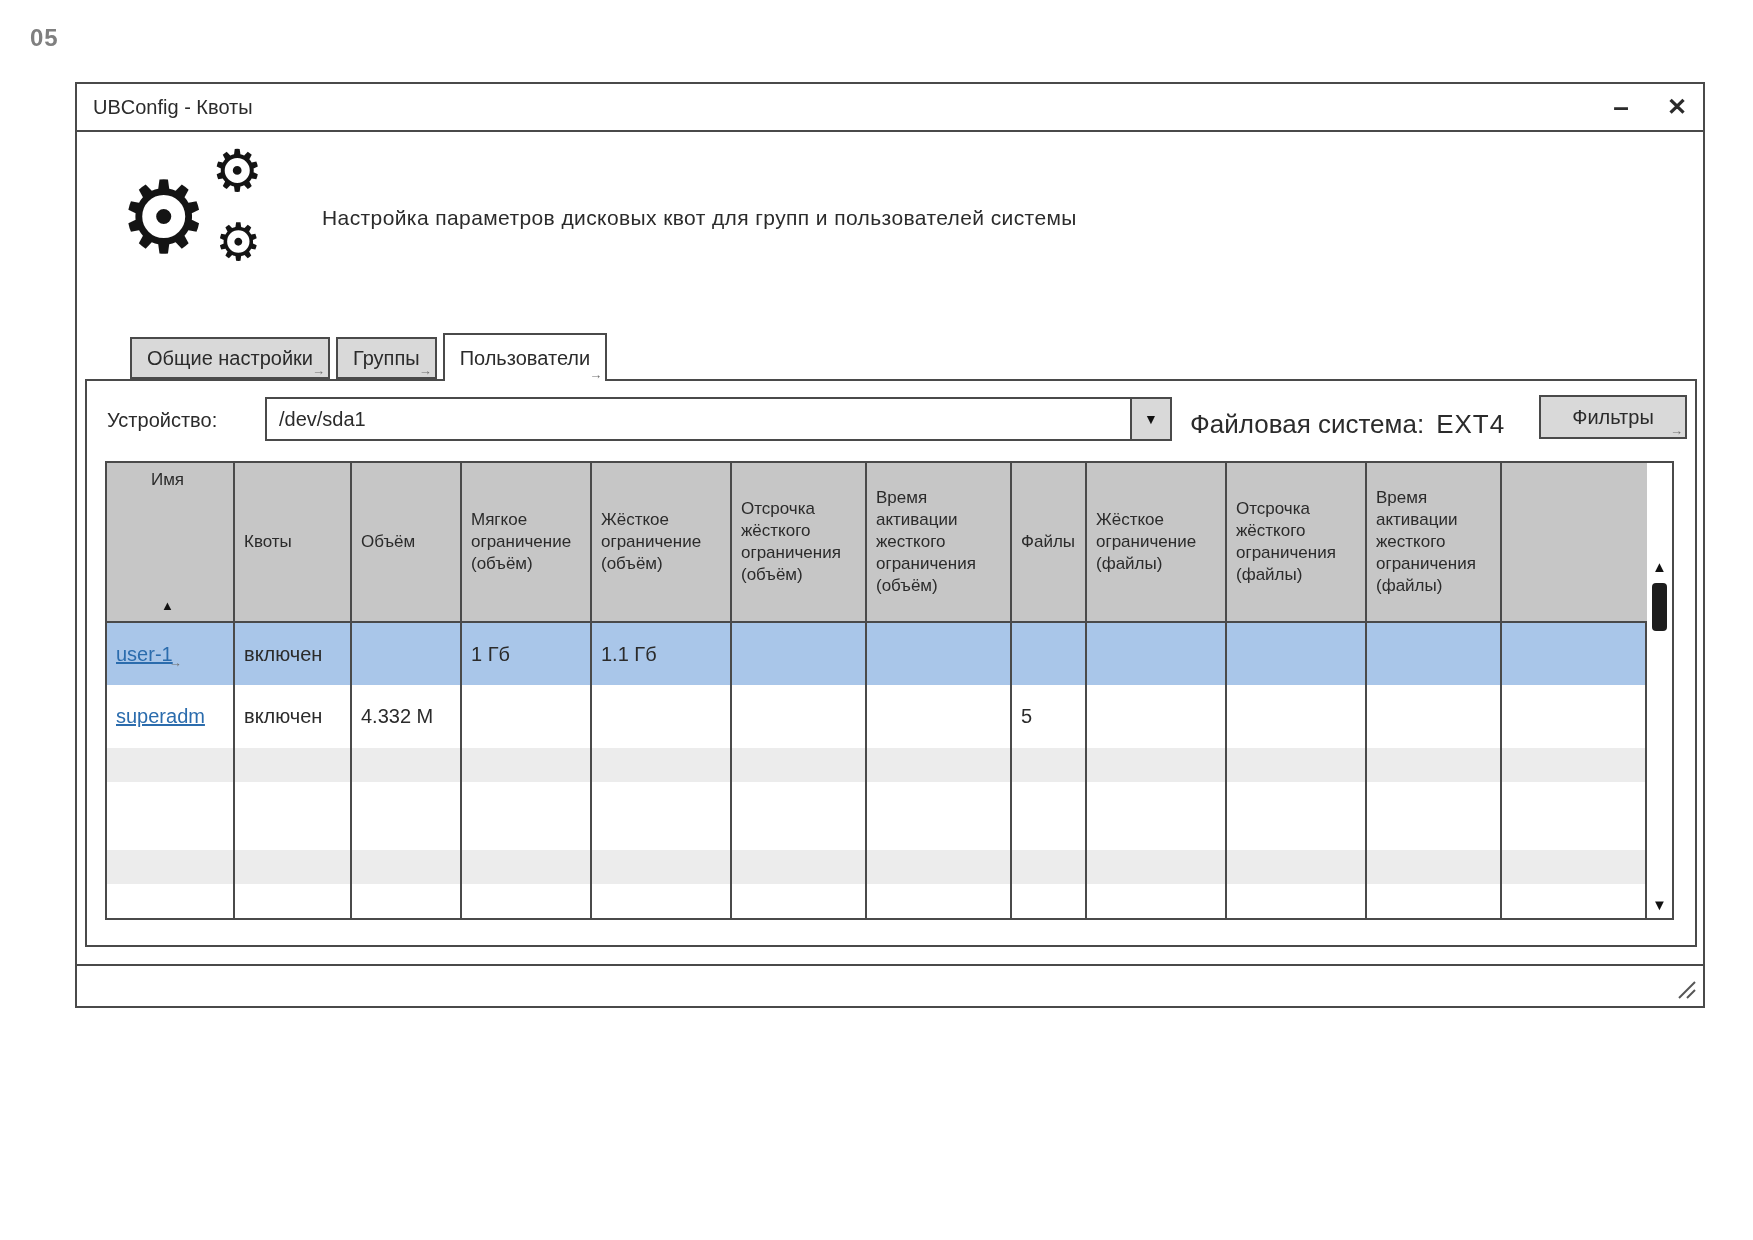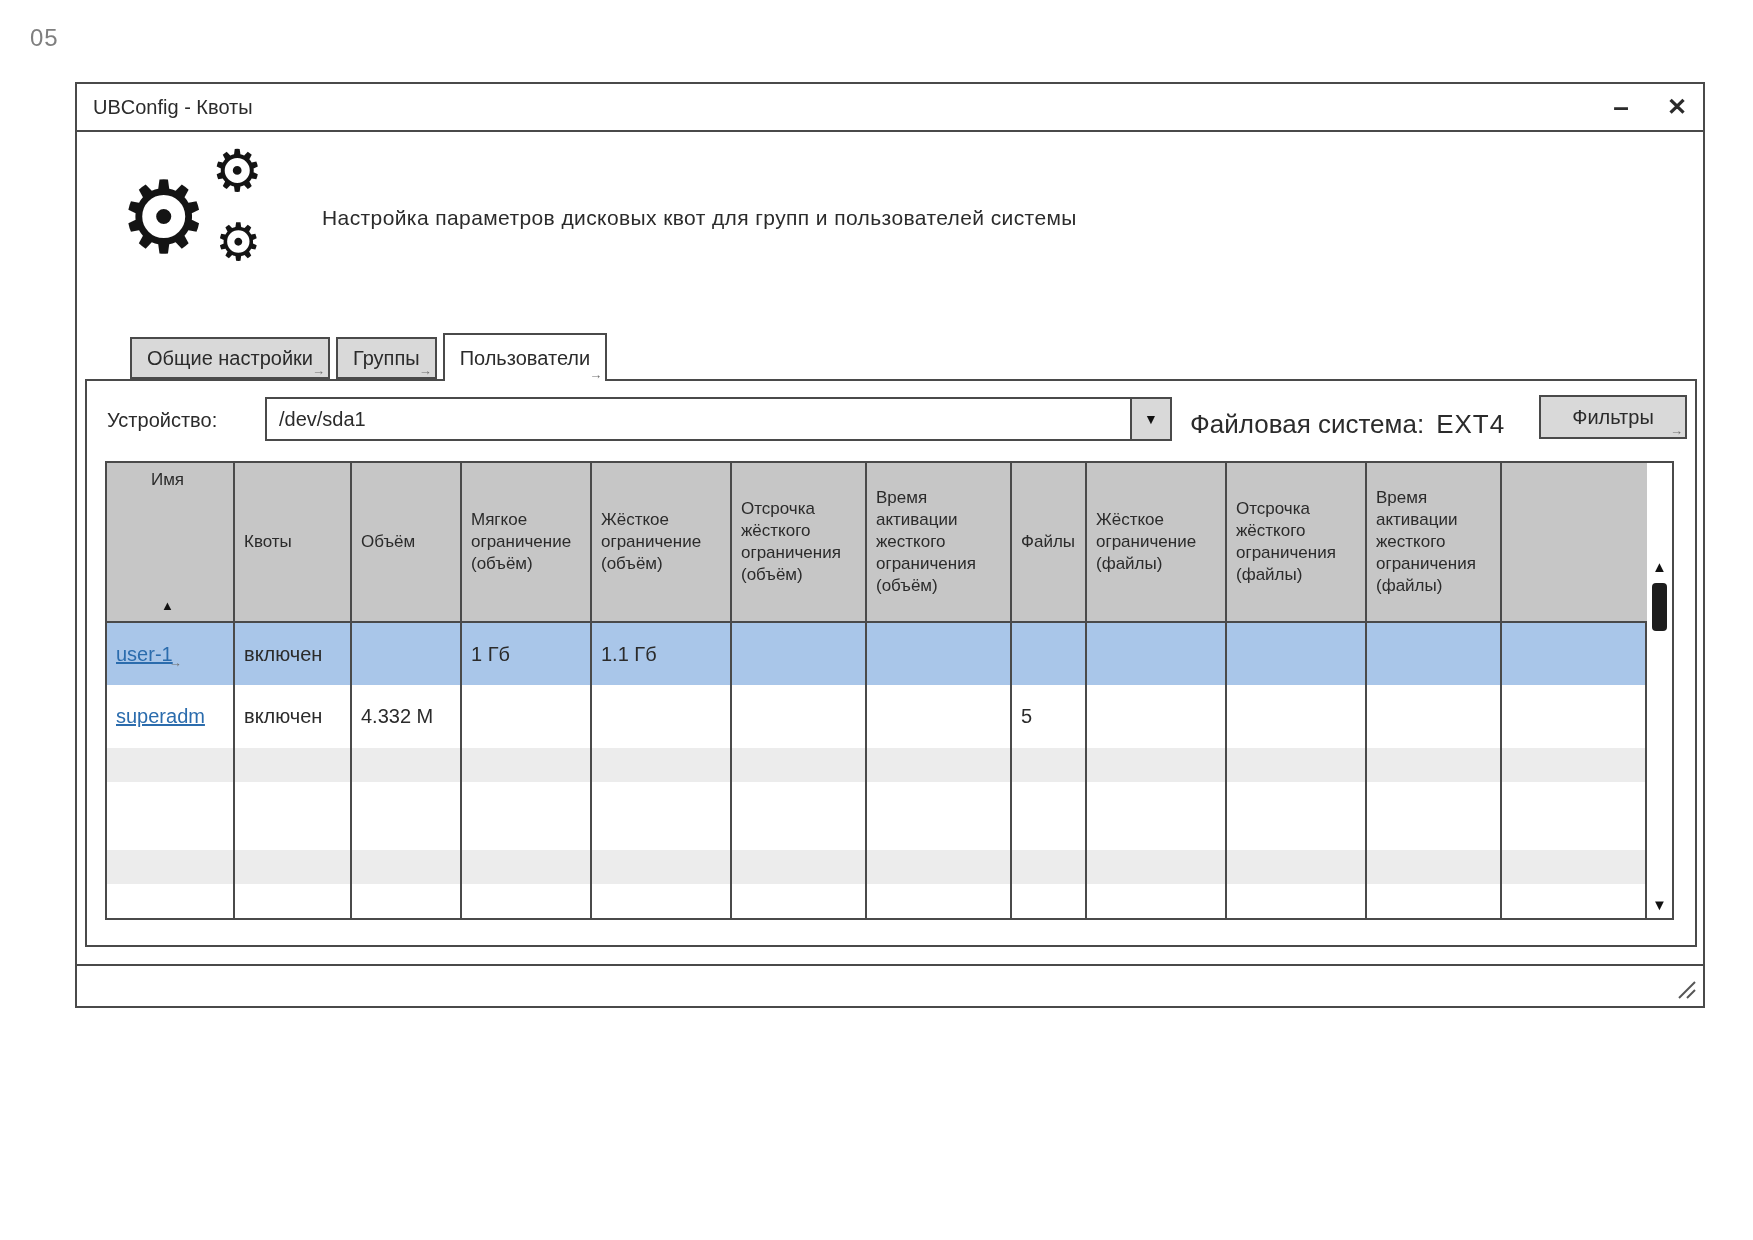--- a/index.html
+++ b/index.html
@@ -1,21 +1,21 @@
 <!DOCTYPE html>
 <html><head>
 <meta charset="utf-8">
 <style>
   html,body{margin:0;padding:0;}
   body{
     width:1753px;height:1240px;position:relative;overflow:hidden;
     background:#ffffff;color:#2b2b2b;
     font-family:"Liberation Sans", sans-serif;
   }
-  .annotation{position:absolute;left:30px;top:24px;font-size:24px;font-weight:normal;color:#7f7f7f;letter-spacing:1px;}
+  .annotation{position:absolute;left:30px;top:24px;font-size:24px;font-weight:bold;color:#7f7f7f;letter-spacing:1px;}
 
   .window{position:absolute;left:75px;top:82px;width:1630px;height:926px;background:#fff;
     border:2px solid #4a4a4a;box-sizing:border-box;}
   .titlebar{height:48px;border-bottom:2px solid #4a4a4a;display:flex;align-items:center;
     padding:0 16px;box-sizing:border-box;font-size:20px;}
   .titlebar-title{flex:1;}
   .win-btn{font-size:24px;font-weight:bold;margin-left:38px;cursor:default;line-height:1;}
   .win-btn.min{font-size:28px;}
 
   .gears{position:absolute;left:42px;top:66px;width:170px;height:150px;color:#141414;

